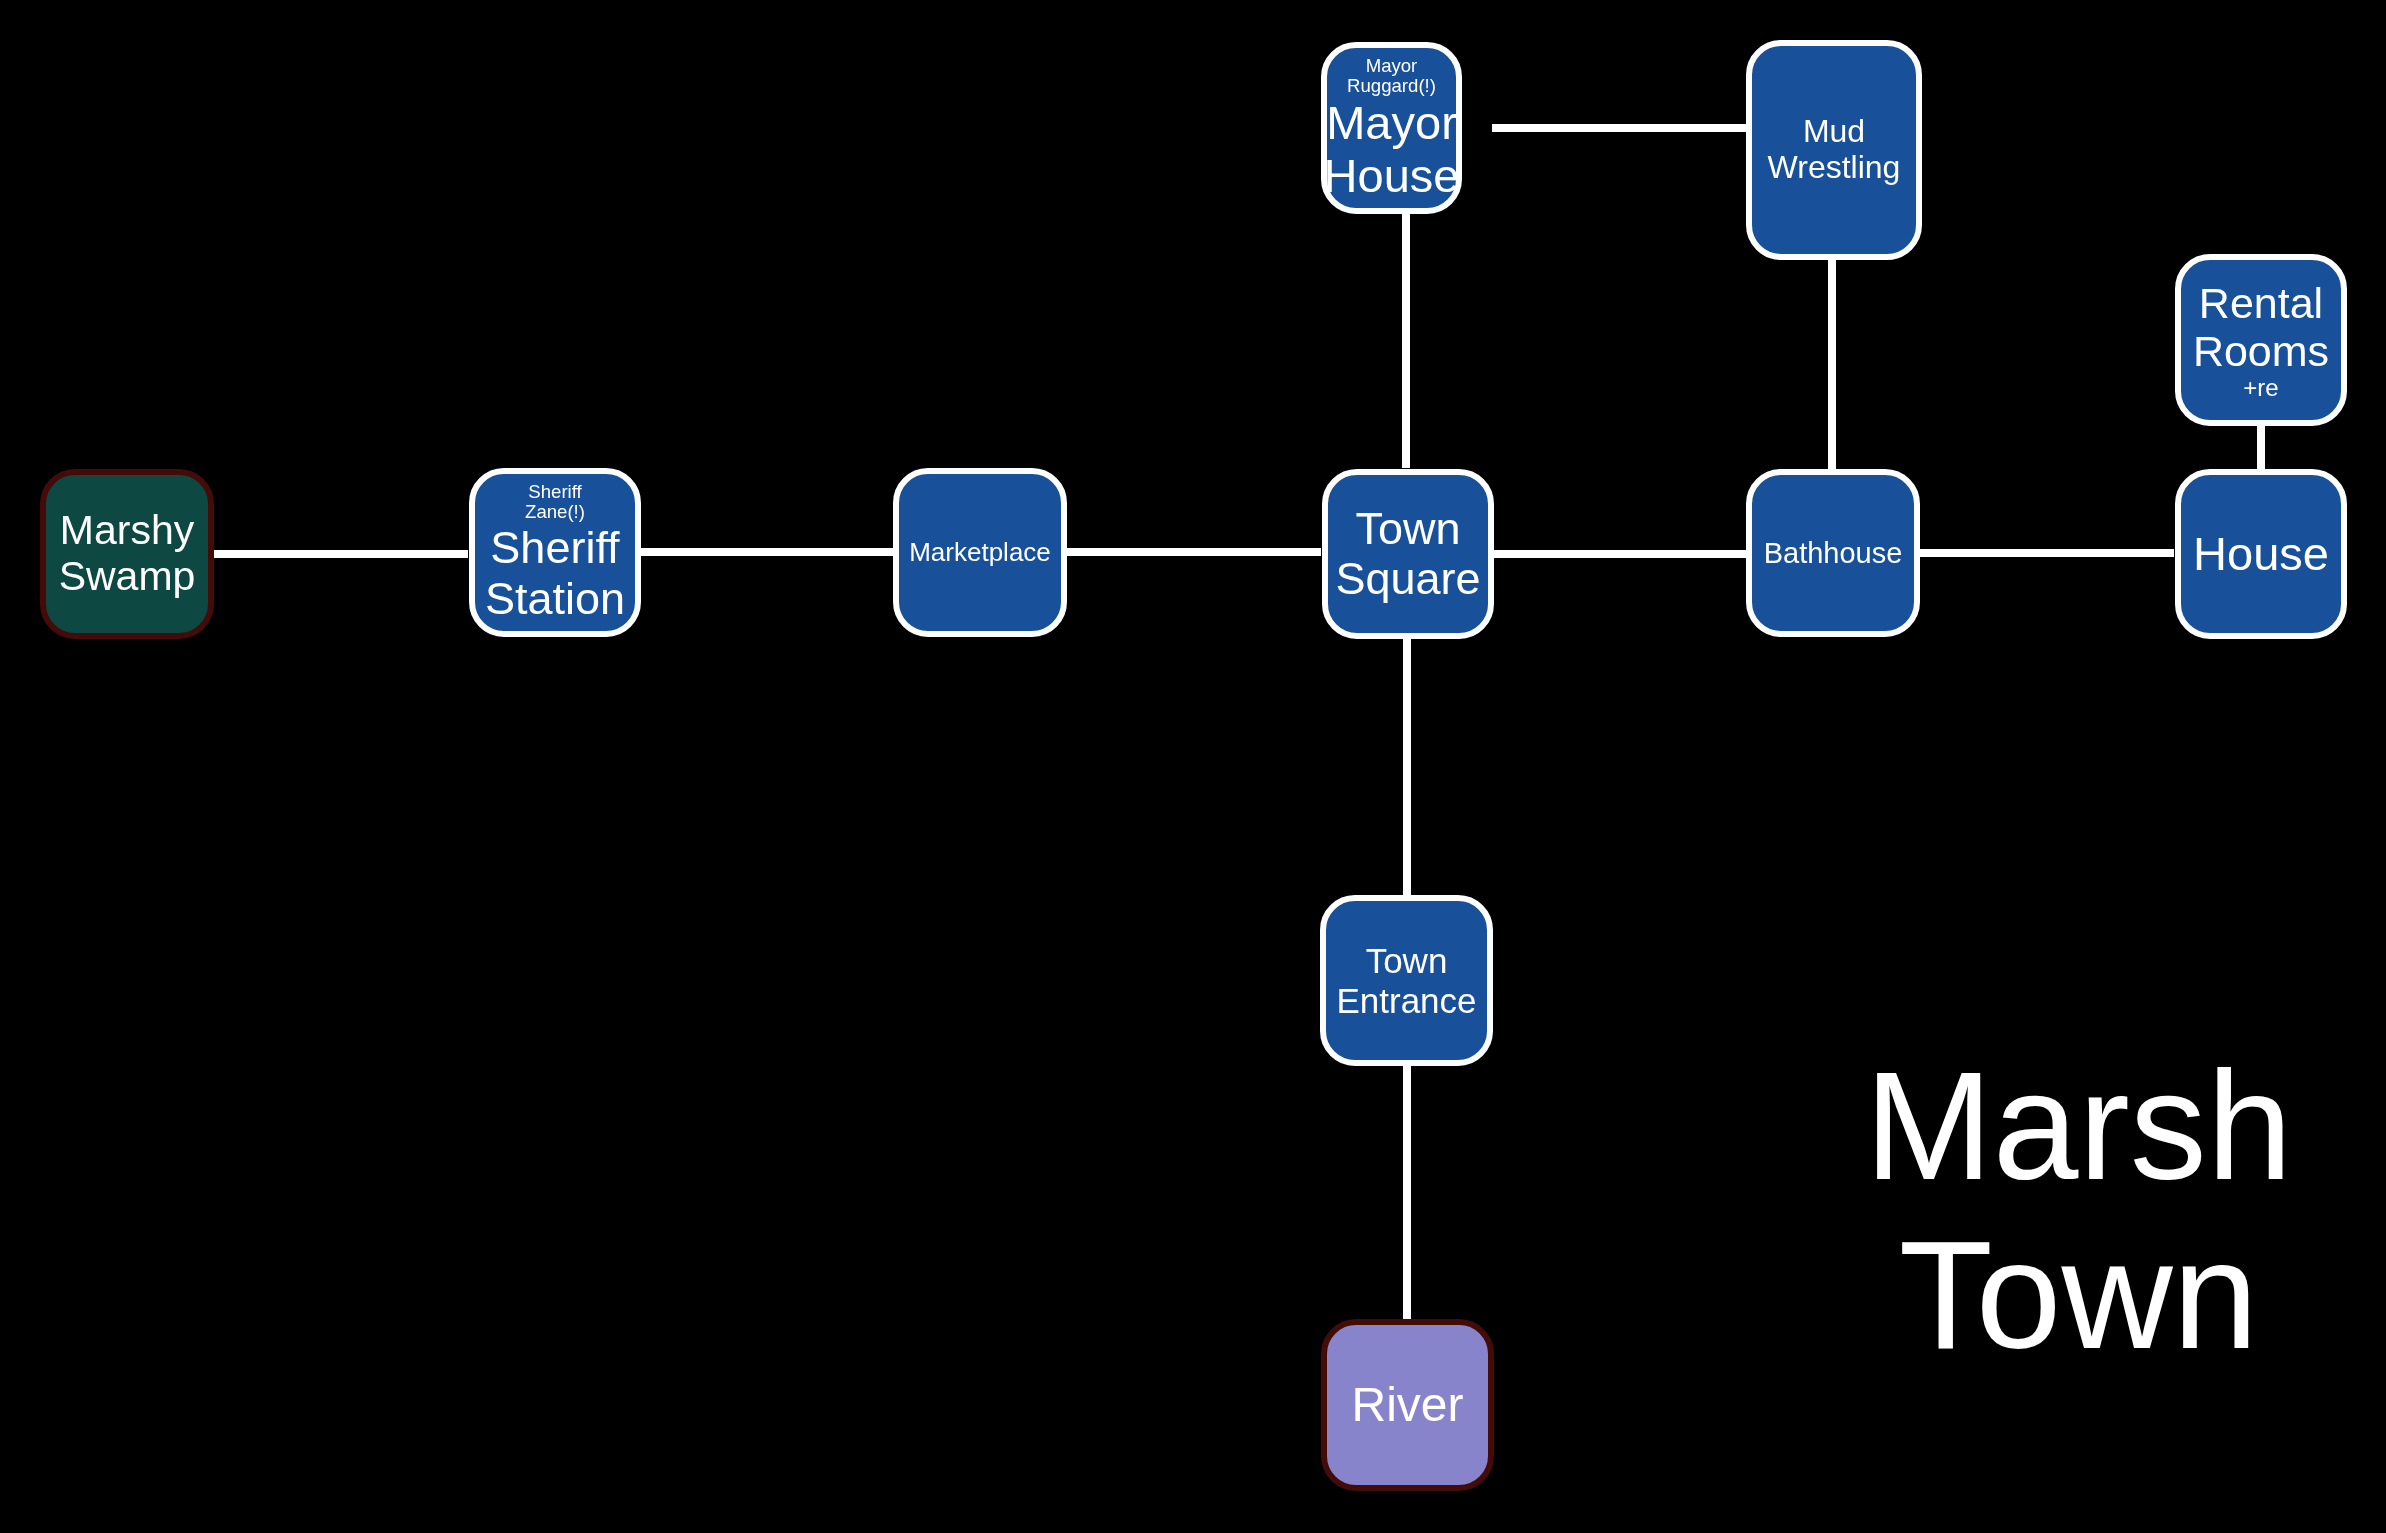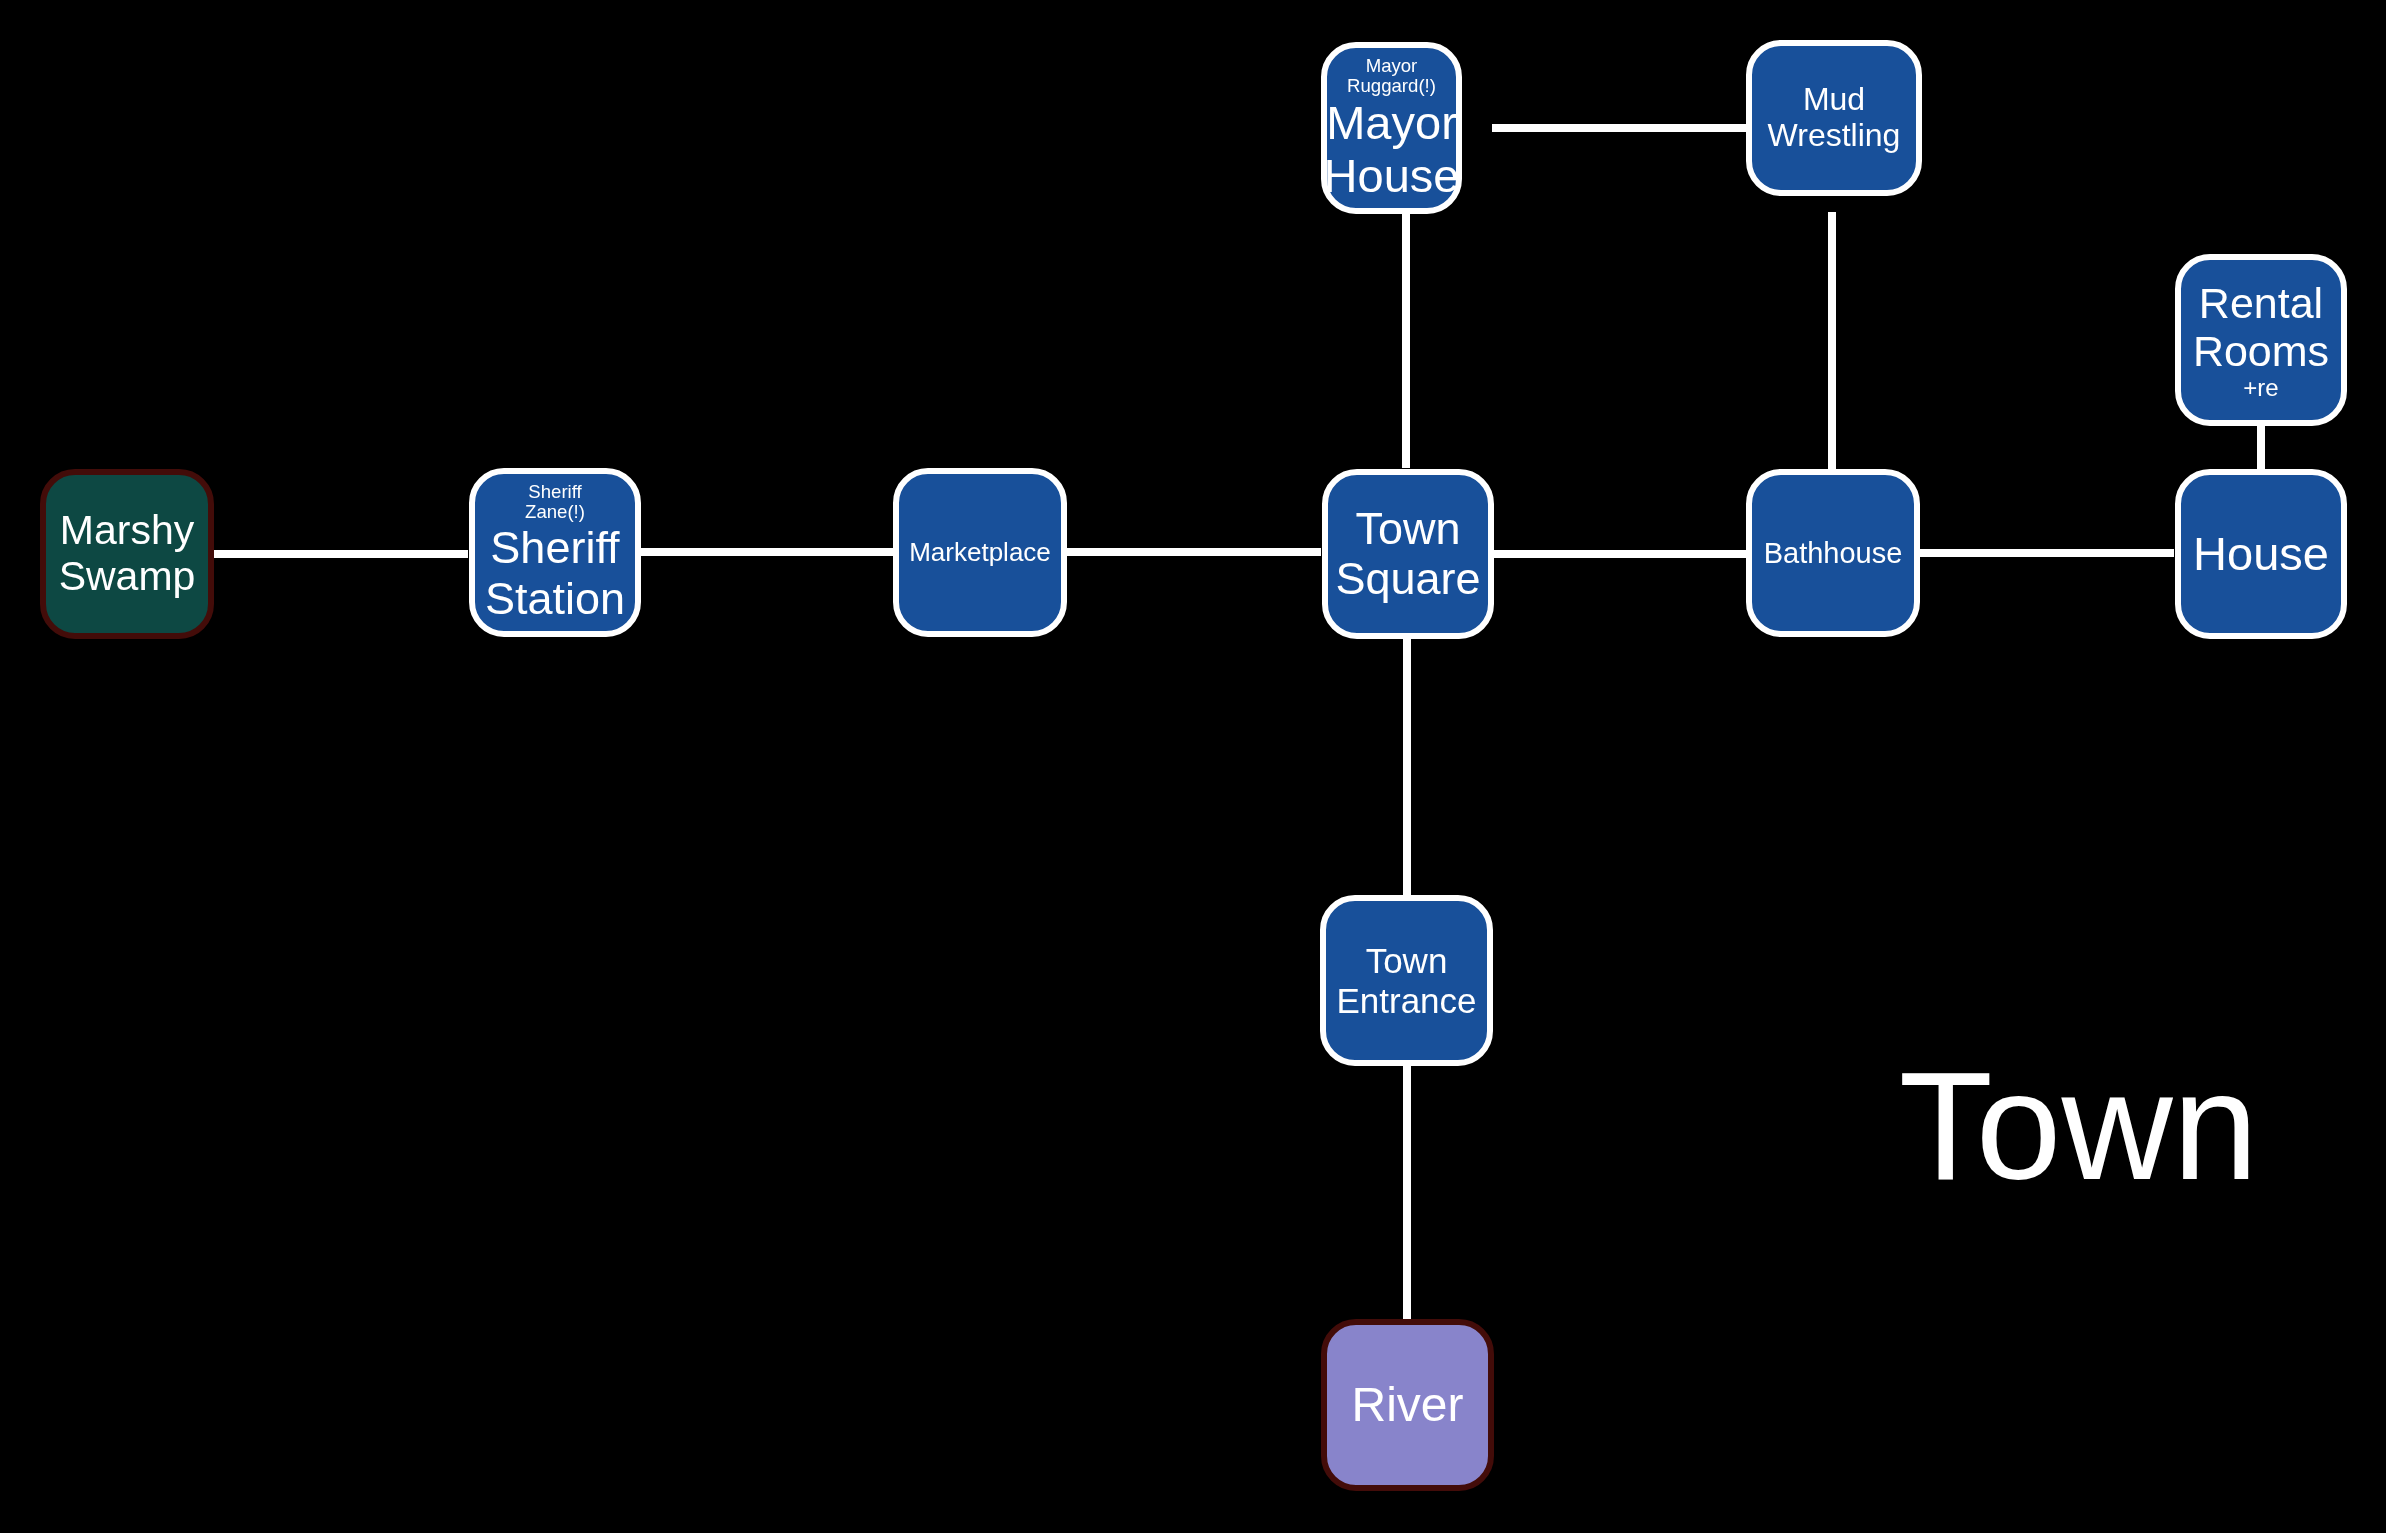--- a/index.html
+++ b/index.html
@@ -65,20 +65,21 @@
     line-height: 1.1;
     text-align: center;
     font-weight: 400;
   }
 </style>
 </head>
 <body>
 
 <div id="stage" style="--edge-color: #ffffff; background: rgb(0, 0, 0);">
   <div id="map-title">
+    <div>Marsh</div>
     <div>Town</div>
   </div>
 <div class="edge h" style="left: 214px; top: 550px; width: 254px;"></div>
     <div class="edge h" style="left: 640px; top: 548px; width: 253px;"></div>
     <div class="edge h" style="left: 1067px; top: 548px; width: 254px;"></div>
     <div class="edge h" style="left: 1493px; top: 550px; width: 253px;"></div>
     <div class="edge h" style="left: 1920px; top: 549px; width: 254px;"></div>
     <div class="edge h" style="left: 1492px; top: 124px; width: 254px;"></div>
     <div class="edge v" style="left: 1402px; top: 214px; height: 254px;"></div>
     <div class="edge v" style="left: 1828px; top: 212px; height: 257px;"></div>
@@ -111,21 +112,21 @@
       </div>
     </div>
     <div class="node has-top" style="left: 1321px; top: 42px; width: 141px; height: 172px; background: rgb(24, 80, 154); border-color: rgb(255, 255, 255);">
       <div class="sublabel" style="font-size: 18.6px;">Mayor
 Ruggard(!)</div>
       <div class="label-zone">
         <div class="label" style="font-size: 47px;">Mayor
 House</div>
       </div>
     </div>
-    <div class="node" style="left: 1746px; top: 40px; width: 176px; height: 156px; background: rgb(24, 80, 154); border-color: rgb(255, 255, 255);">
+    <div class="node" style="left: 1746px; top: 40px; width: 176px; height: 220px; background: rgb(24, 80, 154); border-color: rgb(255, 255, 255);">
       <div class="label-zone">
         <div class="label" style="font-size: 32px;">Mud
 Wrestling</div>
       </div>
     </div>
     <div class="node" style="left: 1746px; top: 469px; width: 174px; height: 168px; background: rgb(24, 80, 154); border-color: rgb(255, 255, 255);">
       <div class="label-zone">
         <div class="label" style="font-size: 29px;">Bathhouse</div>
       </div>
     </div>

